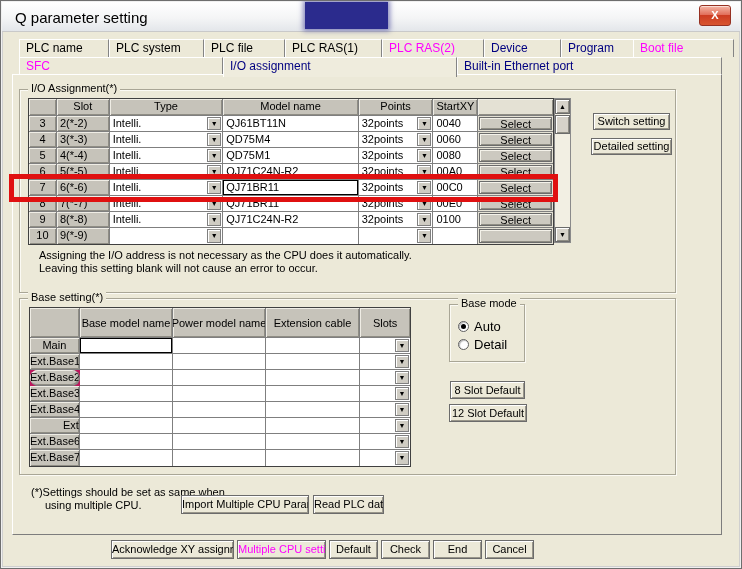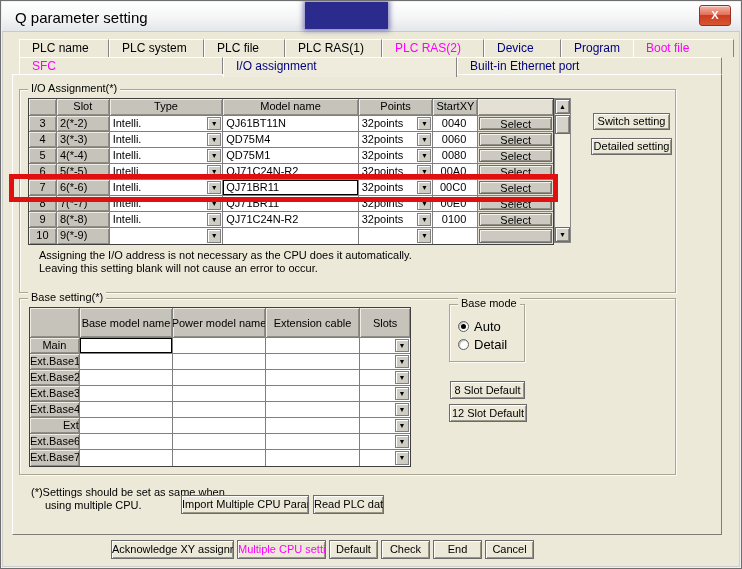--- a/index.html
+++ b/index.html
@@ -29,21 +29,21 @@
     border:1px solid #963122; border-radius:3px;
     color:#fff; font-size:11px; font-weight:bold; text-align:center; line-height:19px;
     box-shadow: inset 0 1px 0 rgba(255,255,255,.55);
     cursor:default;
   }
 
   
   .tab {
     position:absolute; height:18px; background:#ece9d8;
     border-top:1px solid #fff; border-left:1px solid #fff; border-right:1px solid #848484;
-    font-size:12px; line-height:17px; padding-left:12px; white-space:nowrap; overflow:hidden;
+    font-size:12px; line-height:17px; padding-left:6px; white-space:nowrap; overflow:hidden;
   }
   .tab.selected { background:#efecdd; height:20px; z-index:6; }
   .magenta { color:#ff00ff; }
   .navy { color:#000080; }
 
   
   .panel {
     position:absolute; left:11px; top:73px; width:710px; height:461px;
     background:#ece9d8;
     border:1px solid; border-color:#ffffff #7d7d7d #7d7d7d #ffffff;
@@ -76,21 +76,21 @@
   .gc { border-right:1px solid #7f7f7f; border-bottom:1px solid #7f7f7f;
     font-size:11px; line-height:14px; overflow:hidden; white-space:nowrap;
     position:relative; height:100%; }
   .gc:last-child { border-right:none; }
   .grow:last-child .gc { border-bottom:none; }
   .gray { background:#c6c3ba; box-shadow: inset 1px 1px 0 #efede5, inset -1px -1px 0 #8f8d84;
     text-align:center; }
   .whitecell { background:#fff; padding-left:3px; }
   .c-num{width:28px;} .c-slot{width:53px; text-align:left; padding-left:3px;}
   .c-type{width:114px;} .c-model{width:136px;} .c-pts{width:75px;}
-  .c-sxy{width:45px; text-align:right; padding-right:11px;}
+  .c-sxy{width:45px; text-align:left; padding-right:11px;}
   .c-sel{width:75px; background:#e4e1d4;}
   .hd { text-align:center; padding:0; }
   .dd-arrow {
     position:absolute; right:1px; top:1px; bottom:1px; width:14px;
     background:#cfccc3; border:1px solid #7f7f7f;
     box-shadow: inset 1px 1px 0 #fff;
     font-size:7px; text-align:center; line-height:12px; color:#000;
   }
   .cell-btn {
     position:absolute; left:1px; right:1px; top:1px; bottom:1px;
@@ -317,21 +317,21 @@
     <div class="brow">
       <div class="bc gray b-rowhdr" style="text-align:center;line-height:15px;">Ext.Base1</div>
       <div class="bc whitecell b-base"></div>
       <div class="bc whitecell b-power"></div>
       <div class="bc whitecell b-ext"></div>
       <div class="bc whitecell b-slots">
           <span class="dd-arrow">▼</span>
         </div>
     </div>
     <div class="brow">
-      <div class="bc gray b-rowhdr" style="text-align:center;line-height:15px;">Ext.Base2</div>
+      <div class="bc gray b-rowhdr" style="text-align:center;line-height:15px;border-radius:8px;">Ext.Base2</div>
       <div class="bc whitecell b-base"></div>
       <div class="bc whitecell b-power"></div>
       <div class="bc whitecell b-ext"></div>
       <div class="bc whitecell b-slots">
           <span class="dd-arrow">▼</span>
         </div>
     </div>
     <div class="brow">
       <div class="bc gray b-rowhdr" style="text-align:center;line-height:15px;">Ext.Base3</div>
       <div class="bc whitecell b-base"></div>

